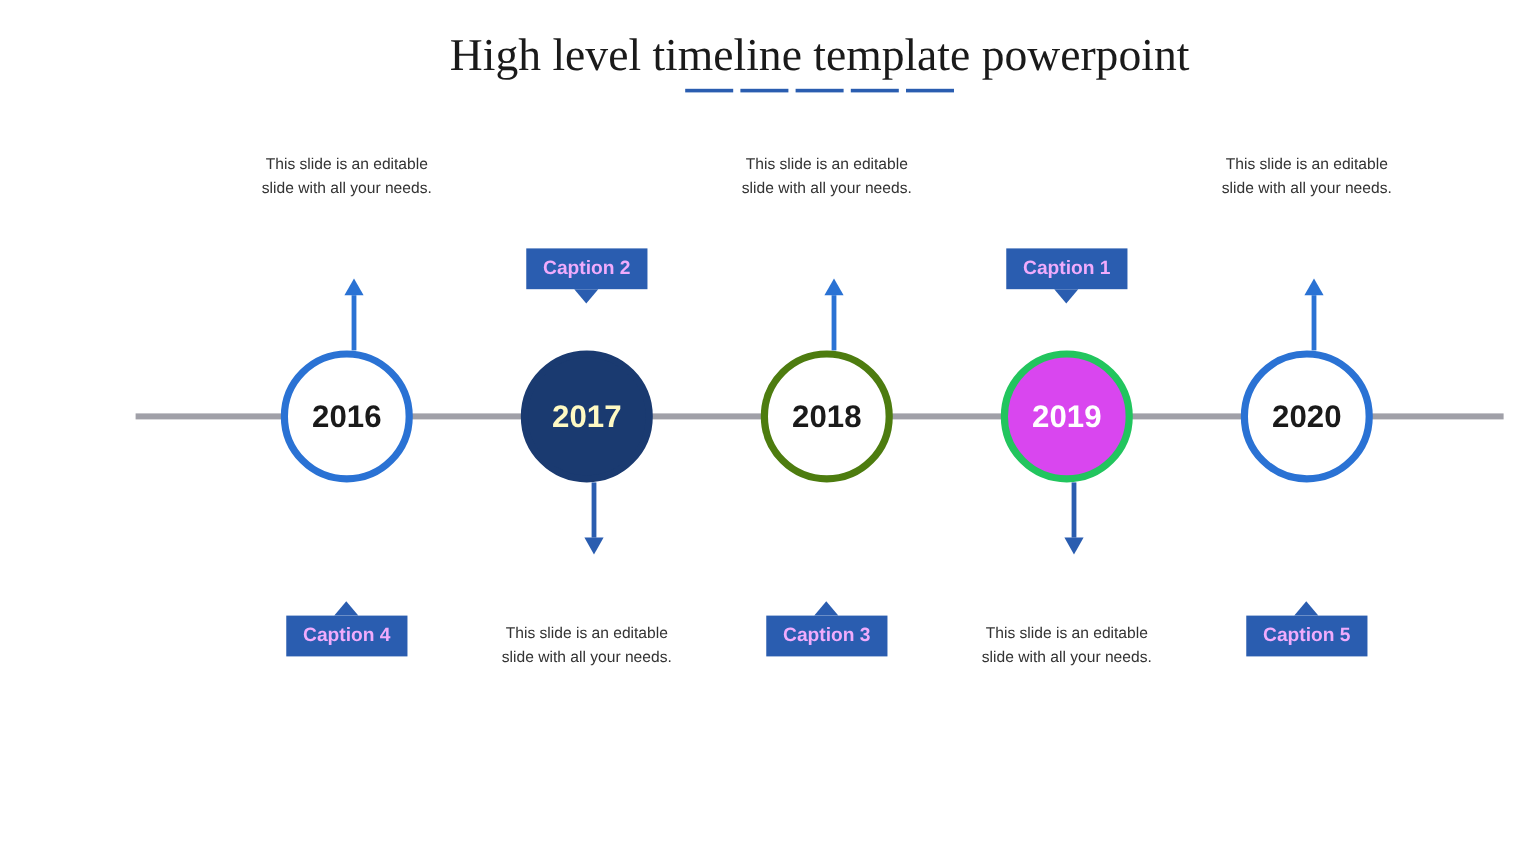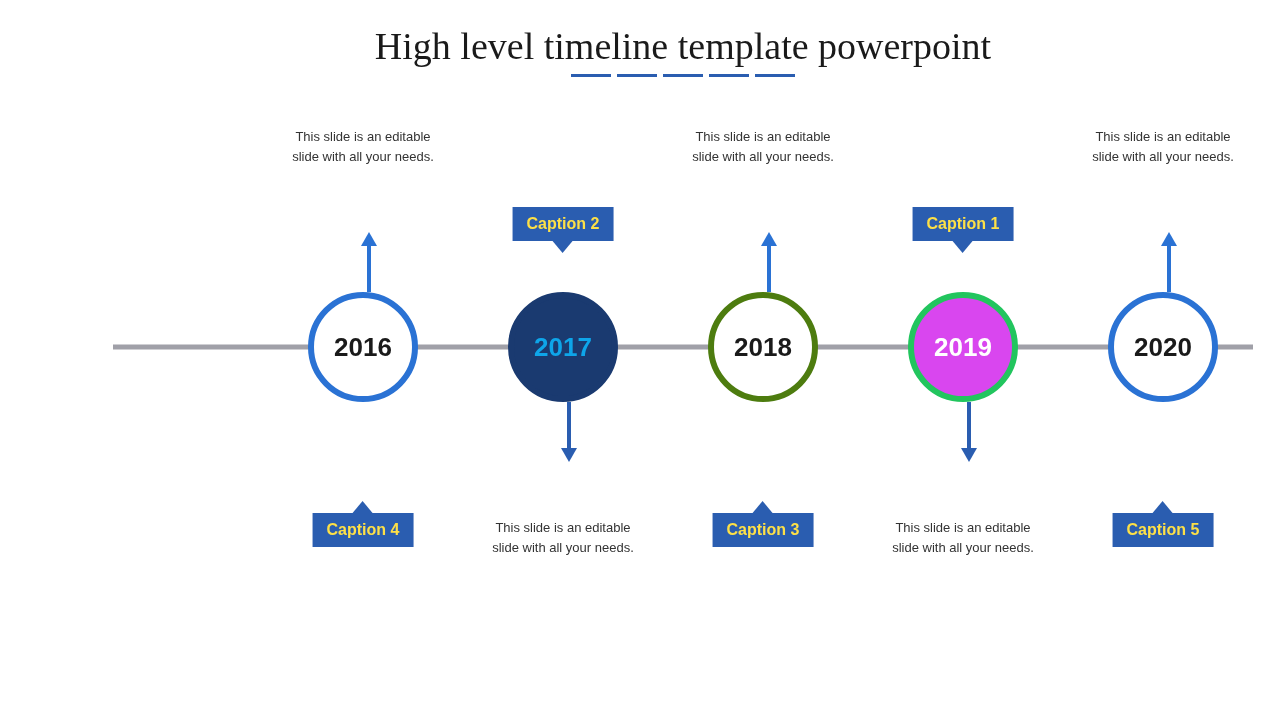--- a/index.html
+++ b/index.html
@@ -61,21 +61,21 @@
       right: 30px;
       height: 5px;
       background: #a0a0a8;
       transform: translateY(-50%);
       z-index: 0;
     }
 
     
     .timeline-nodes {
       display: flex;
-      justify-content: flex-end;
+      justify-content: center;
       align-items: center;
       position: absolute;
       top: 0;
       left: 32px;
       right: 20px;
       height: 100%;
     }
 
     .node-group {
       display: flex;
@@ -93,21 +93,21 @@
       color: #333;
       text-align: center;
       line-height: 1.5;
       font-family: Arial, sans-serif;
       position: absolute;
     }
 
     
     .caption-box {
       background: #2a5db0;
-      color: #fde047;
+      color: #f0abfc;
       font-size: 16px;
       font-weight: bold;
       font-family: Arial, sans-serif;
       padding: 8px 14px;
       position: absolute;
       display: flex;
       align-items: center;
       justify-content: center;
       white-space: nowrap;
     }
@@ -220,21 +220,21 @@
     .node1 .caption-box {
       bottom: 60px;
       left: 50%;
       transform: translateX(-50%);
     }
 
     
     .node2 .year-circle {
       border: 6px solid #1a3a70;
       background: #1a3a70;
-      color: #0ea5e9;
+      color: #fef9c3;
       top: calc(50% - 55px);
       left: calc(50% - 55px);
     }
     .node2 .arrow-down {
       top: calc(50% + 55px);
       left: calc(50% - 2px);
     }
     .node2 .arrow-down .arrow-shaft { height: 46px; }
     .node2 .caption-box {
       top: 120px;

